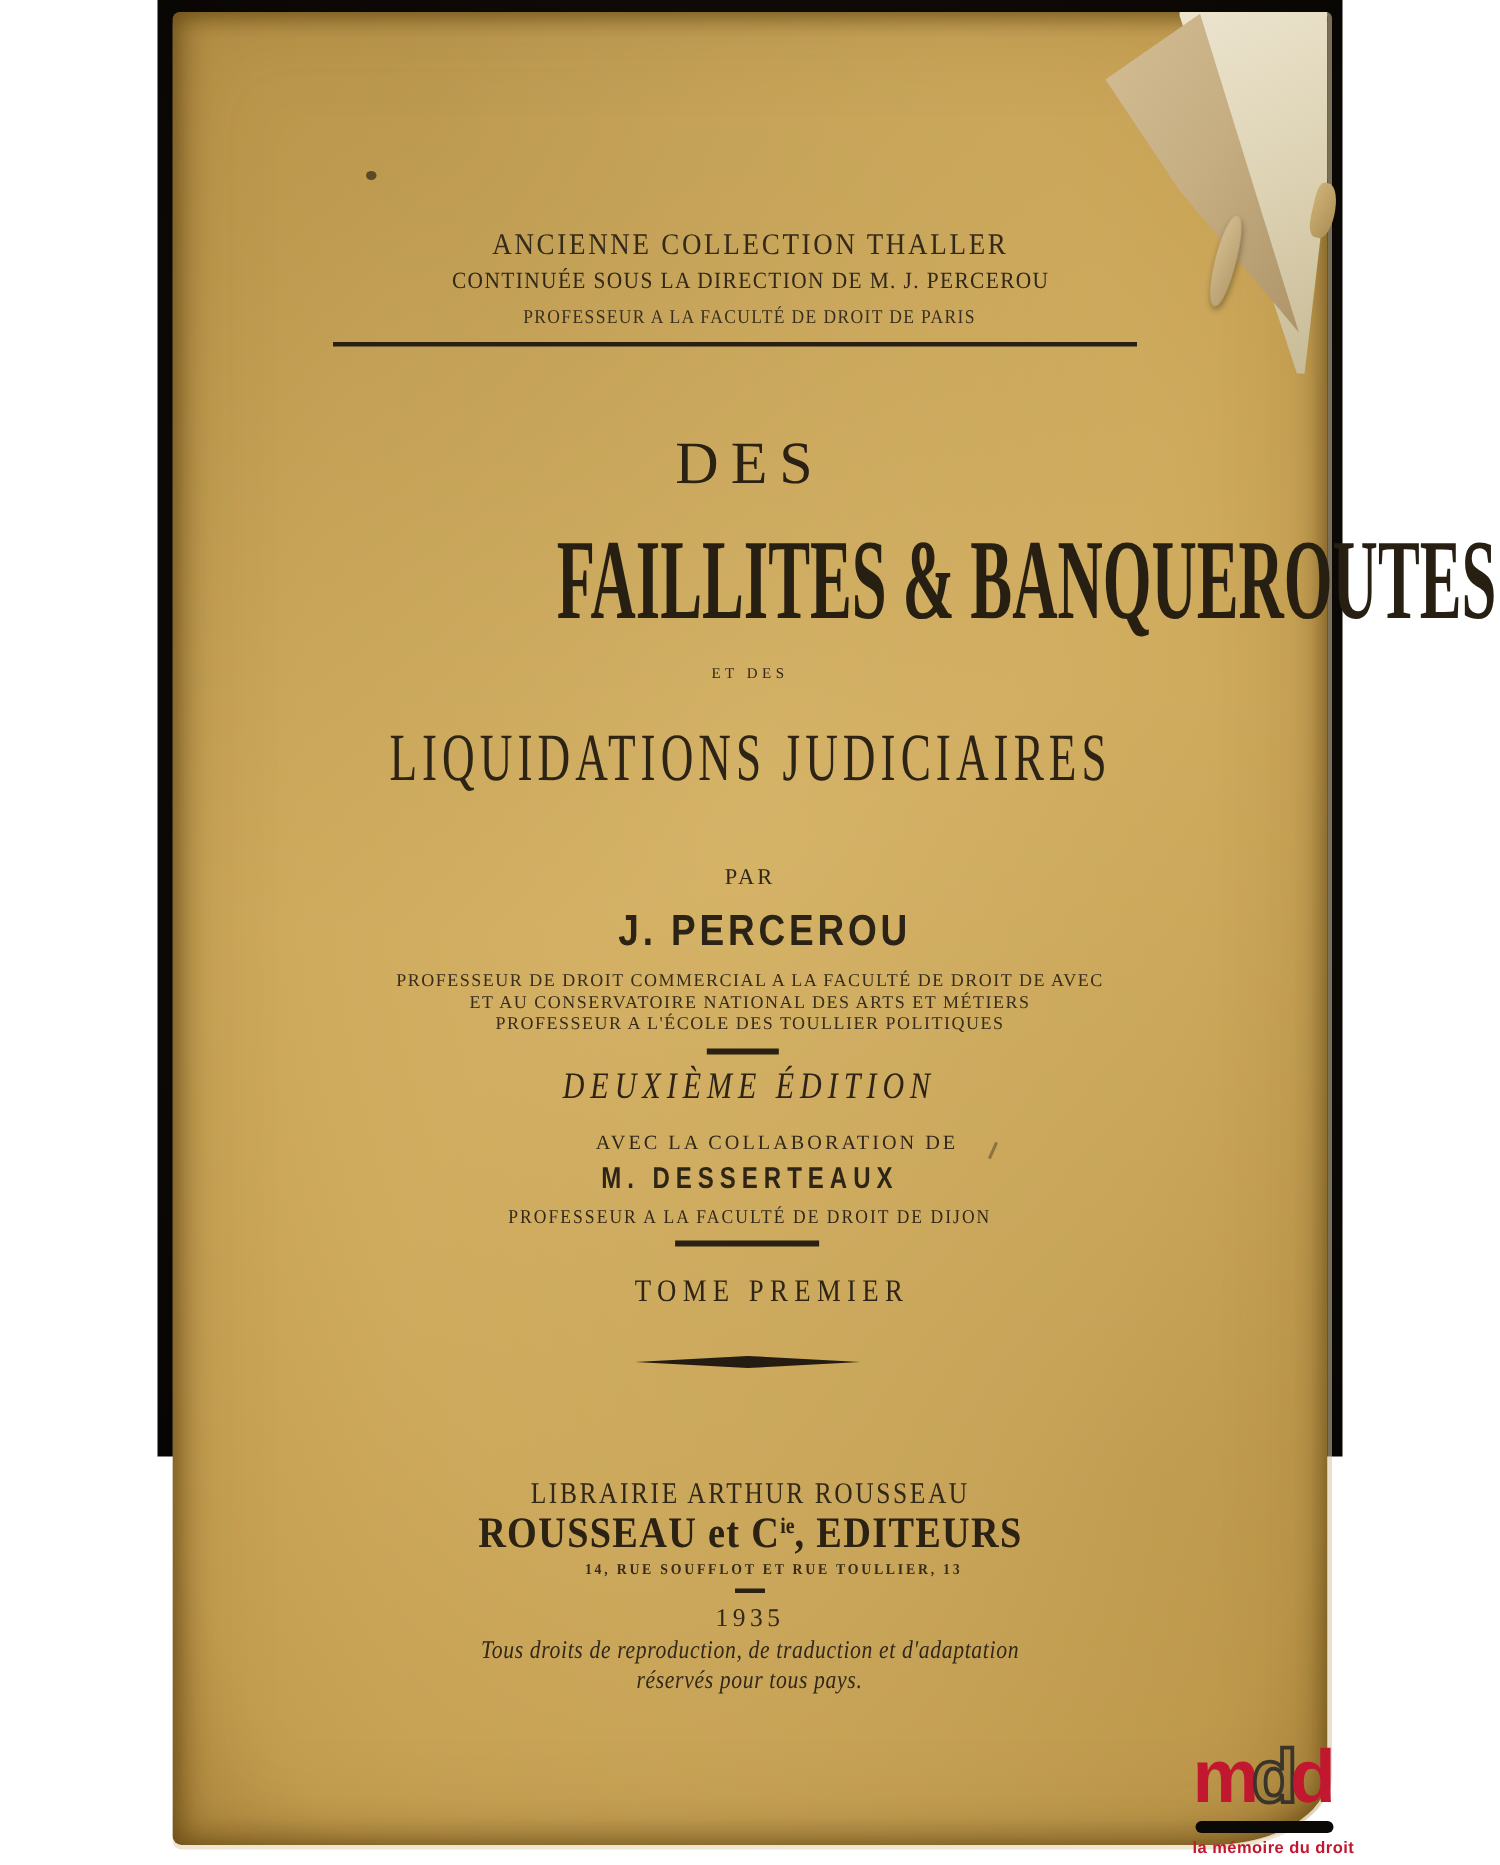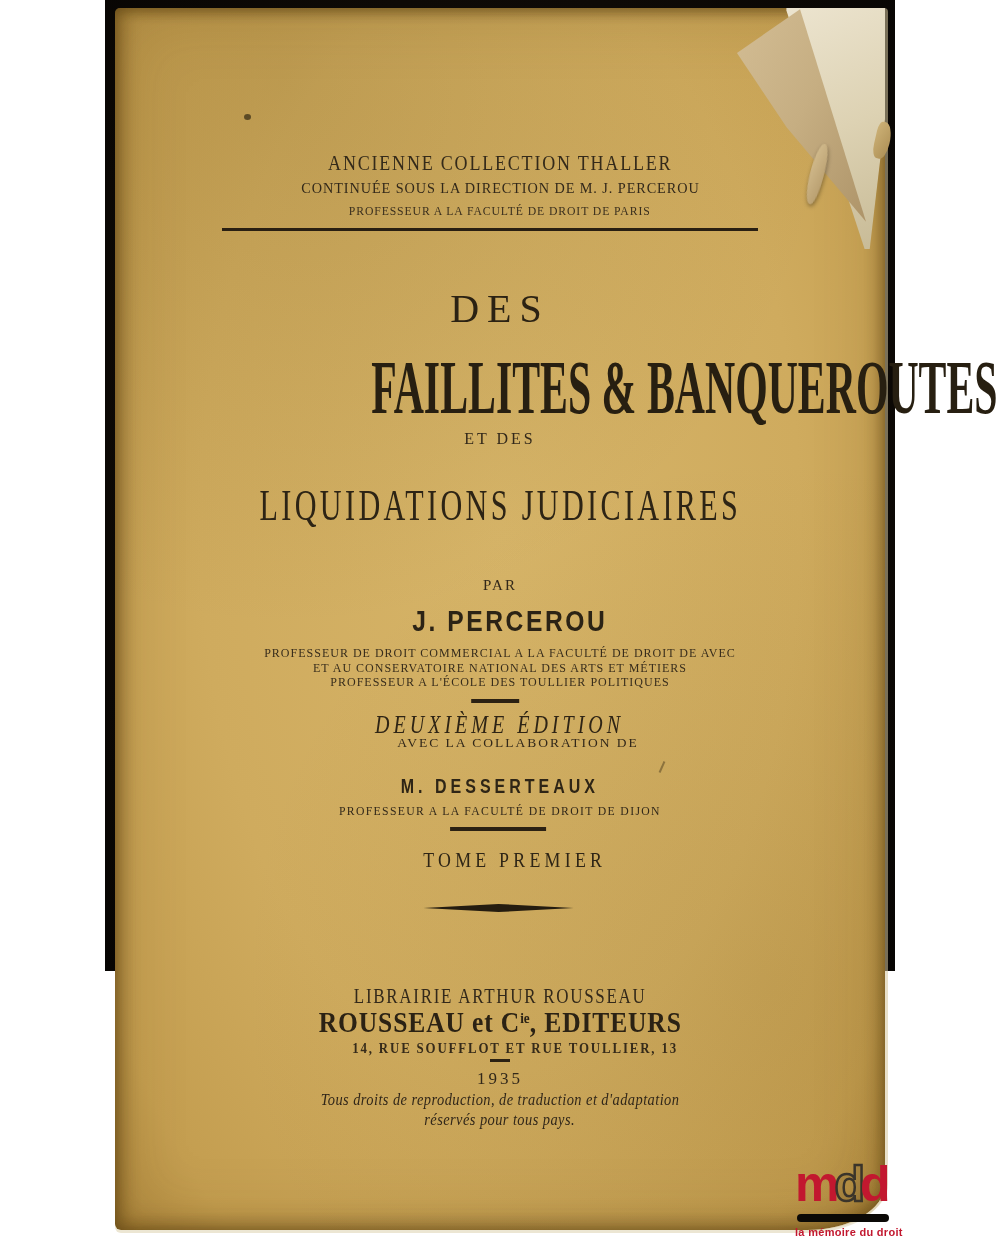--- a/index.html
+++ b/index.html
@@ -56,46 +56,46 @@
   .cond90 > span{transform:scaleX(.90);}
   .cond92 > span{transform:scaleX(.92);}
 
   .coll-1{top:145px;font-size:20px;letter-spacing:2px;color:#342a1a;}
   .coll-2{top:172px;font-size:15.5px;letter-spacing:1px;}
   .coll-3{top:196px;font-size:13px;letter-spacing:1px;color:#3a2f1e;}
   .rule-long{position:absolute;left:107px;top:220px;width:536px;height:3px;background:#291f12;}
 
   .title-pre{top:280px;font-size:40px;letter-spacing:8px;color:#2b2213;}
   .title-main{top:340px;font-size:76px;font-weight:bold;color:#271f11;letter-spacing:0;}
-  .title-et{top:423px;font-size:16px;letter-spacing:3px;}
+  .title-et{top:437px;font-size:10px;letter-spacing:3px;}
   .title-sub{top:474px;font-size:45px;letter-spacing:5px;color:#2d2415;}
 
   .par{top:570px;font-size:15px;letter-spacing:2px;}
   .author{top:598px;font-size:29px;font-weight:bold;letter-spacing:3px;color:#2b2315;
           font-family:"Liberation Sans", sans-serif;padding-left:20px;}
   .prof{top:638px;font-size:12px;letter-spacing:1px;line-height:14.5px;color:#382d1c;}
 
   .rule-s1{position:absolute;left:50%;top:691px;width:48px;height:4px;background:#2b2113;
            transform:translateX(-60%);}
   .edition{top:704px;font-size:25px;font-style:italic;letter-spacing:5px;color:#2e2415;}
-  .collab-intro{top:728px;font-size:13.5px;letter-spacing:2px;margin-left:36px;}
+  .collab-intro{top:747px;font-size:13.5px;letter-spacing:2px;margin-left:36px;}
   .collab-name{top:768px;font-size:20px;font-weight:bold;letter-spacing:5px;color:#2e2516;
                font-family:"Liberation Sans", sans-serif;}
   .collab-title{top:796px;font-size:13px;letter-spacing:1.5px;}
   .rule-s2{position:absolute;left:50%;top:819px;width:96px;height:3.5px;background:#2b2113;
            transform:translateX(-52%);}
   .tome{top:841px;font-size:21px;letter-spacing:5px;color:#2e2516;margin-left:29px;}
   .rule-diamond{position:absolute;left:50%;top:896px;width:150px;height:8px;background:#241c10;
            transform:translateX(-51%);clip-path:polygon(0 50%,50% 0,100% 50%,50% 100%);}
 
   .city{top:949px;font-size:23px;font-weight:bold;letter-spacing:3px;color:#2a2113;}
   .librairie{top:978px;font-size:20px;letter-spacing:2px;}
   .publisher{top:999px;font-size:29px;font-weight:bold;letter-spacing:1px;color:#2b2214;}
   .publisher sup{font-size:15px;vertical-align:9px;letter-spacing:0;}
-  .address{top:1034px;font-size:14px;letter-spacing:2px;font-weight:bold;color:#362b1a;padding-left:31px;}
+  .address{top:1034px;font-size:10px;letter-spacing:2px;font-weight:bold;color:#362b1a;padding-left:31px;}
   .dash{position:absolute;left:50%;top:1051px;width:20px;height:3px;background:#2b2113;
         transform:translateX(-50%);}
   .year{top:1062px;font-size:17px;letter-spacing:3px;}
   .rights{font-size:17px;font-style:italic;letter-spacing:.5px;color:#31271a;}
   .rights1{top:1083px;font-family:Liberation Serif, serif;}
   .rights2{top:1103px;}
 
   
   .logo{position:absolute;left:688px;top:1160px;width:110px;height:83px;
         font-family:"Liberation Sans", sans-serif;}

